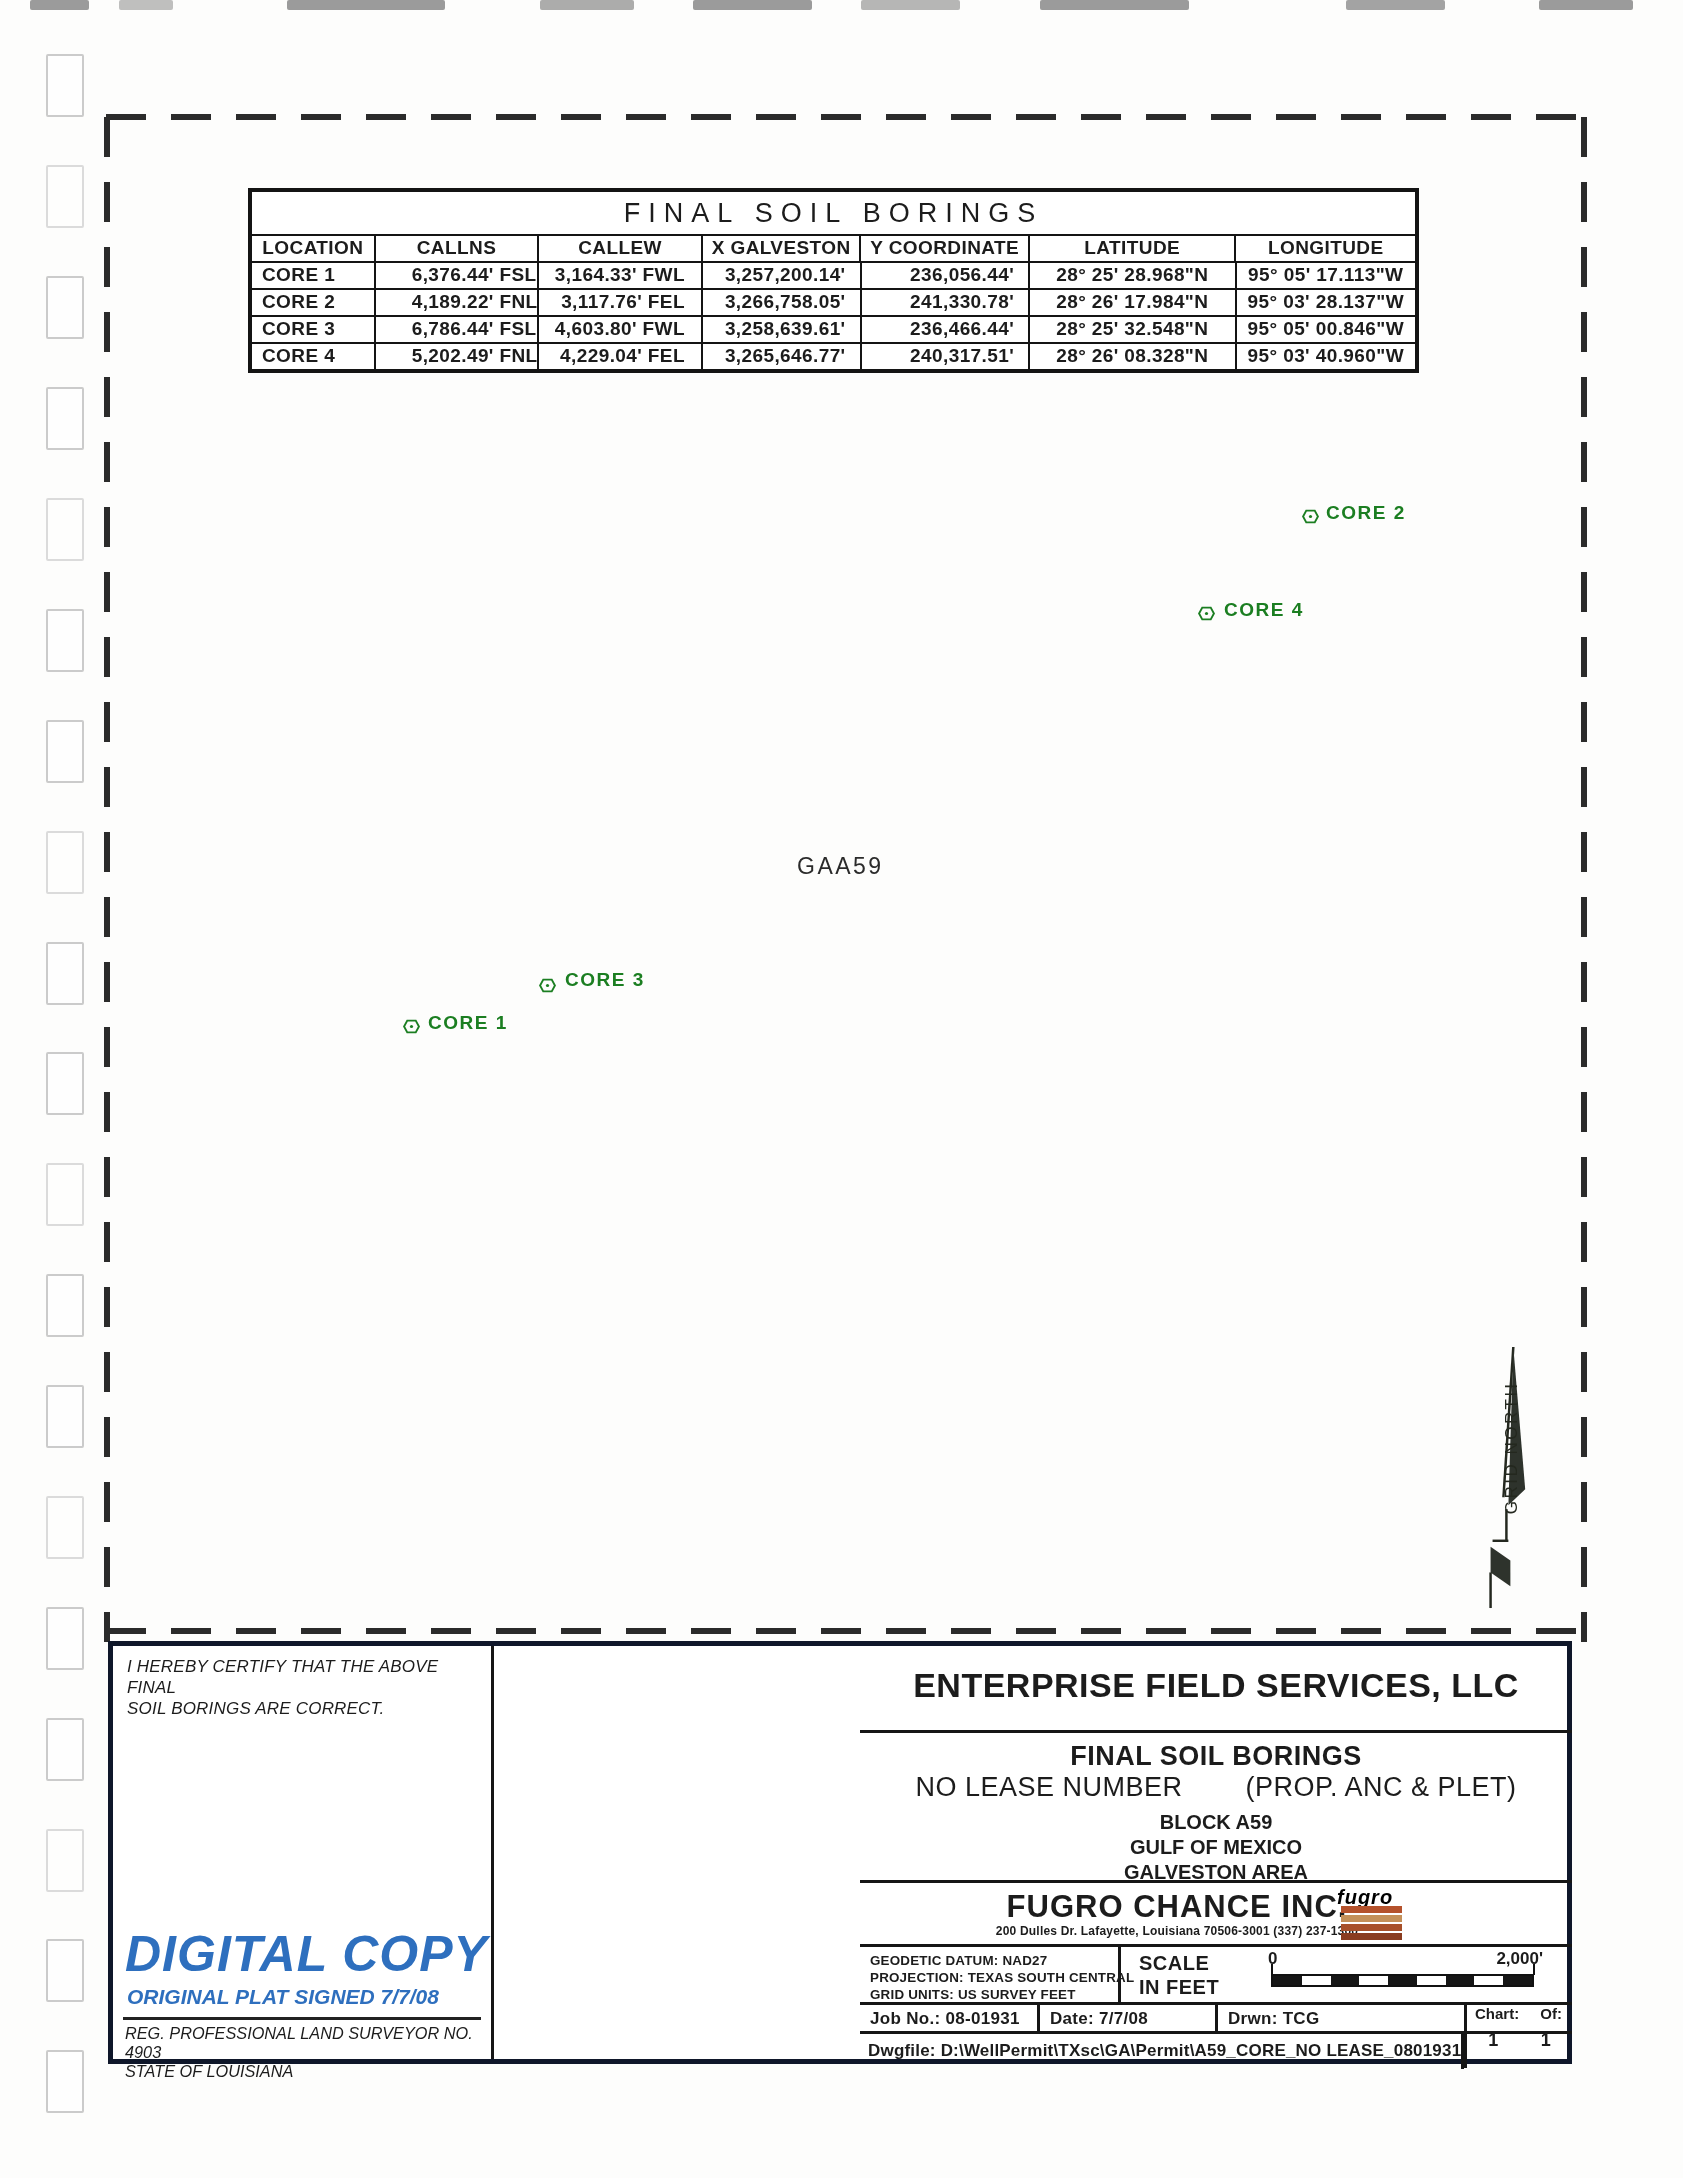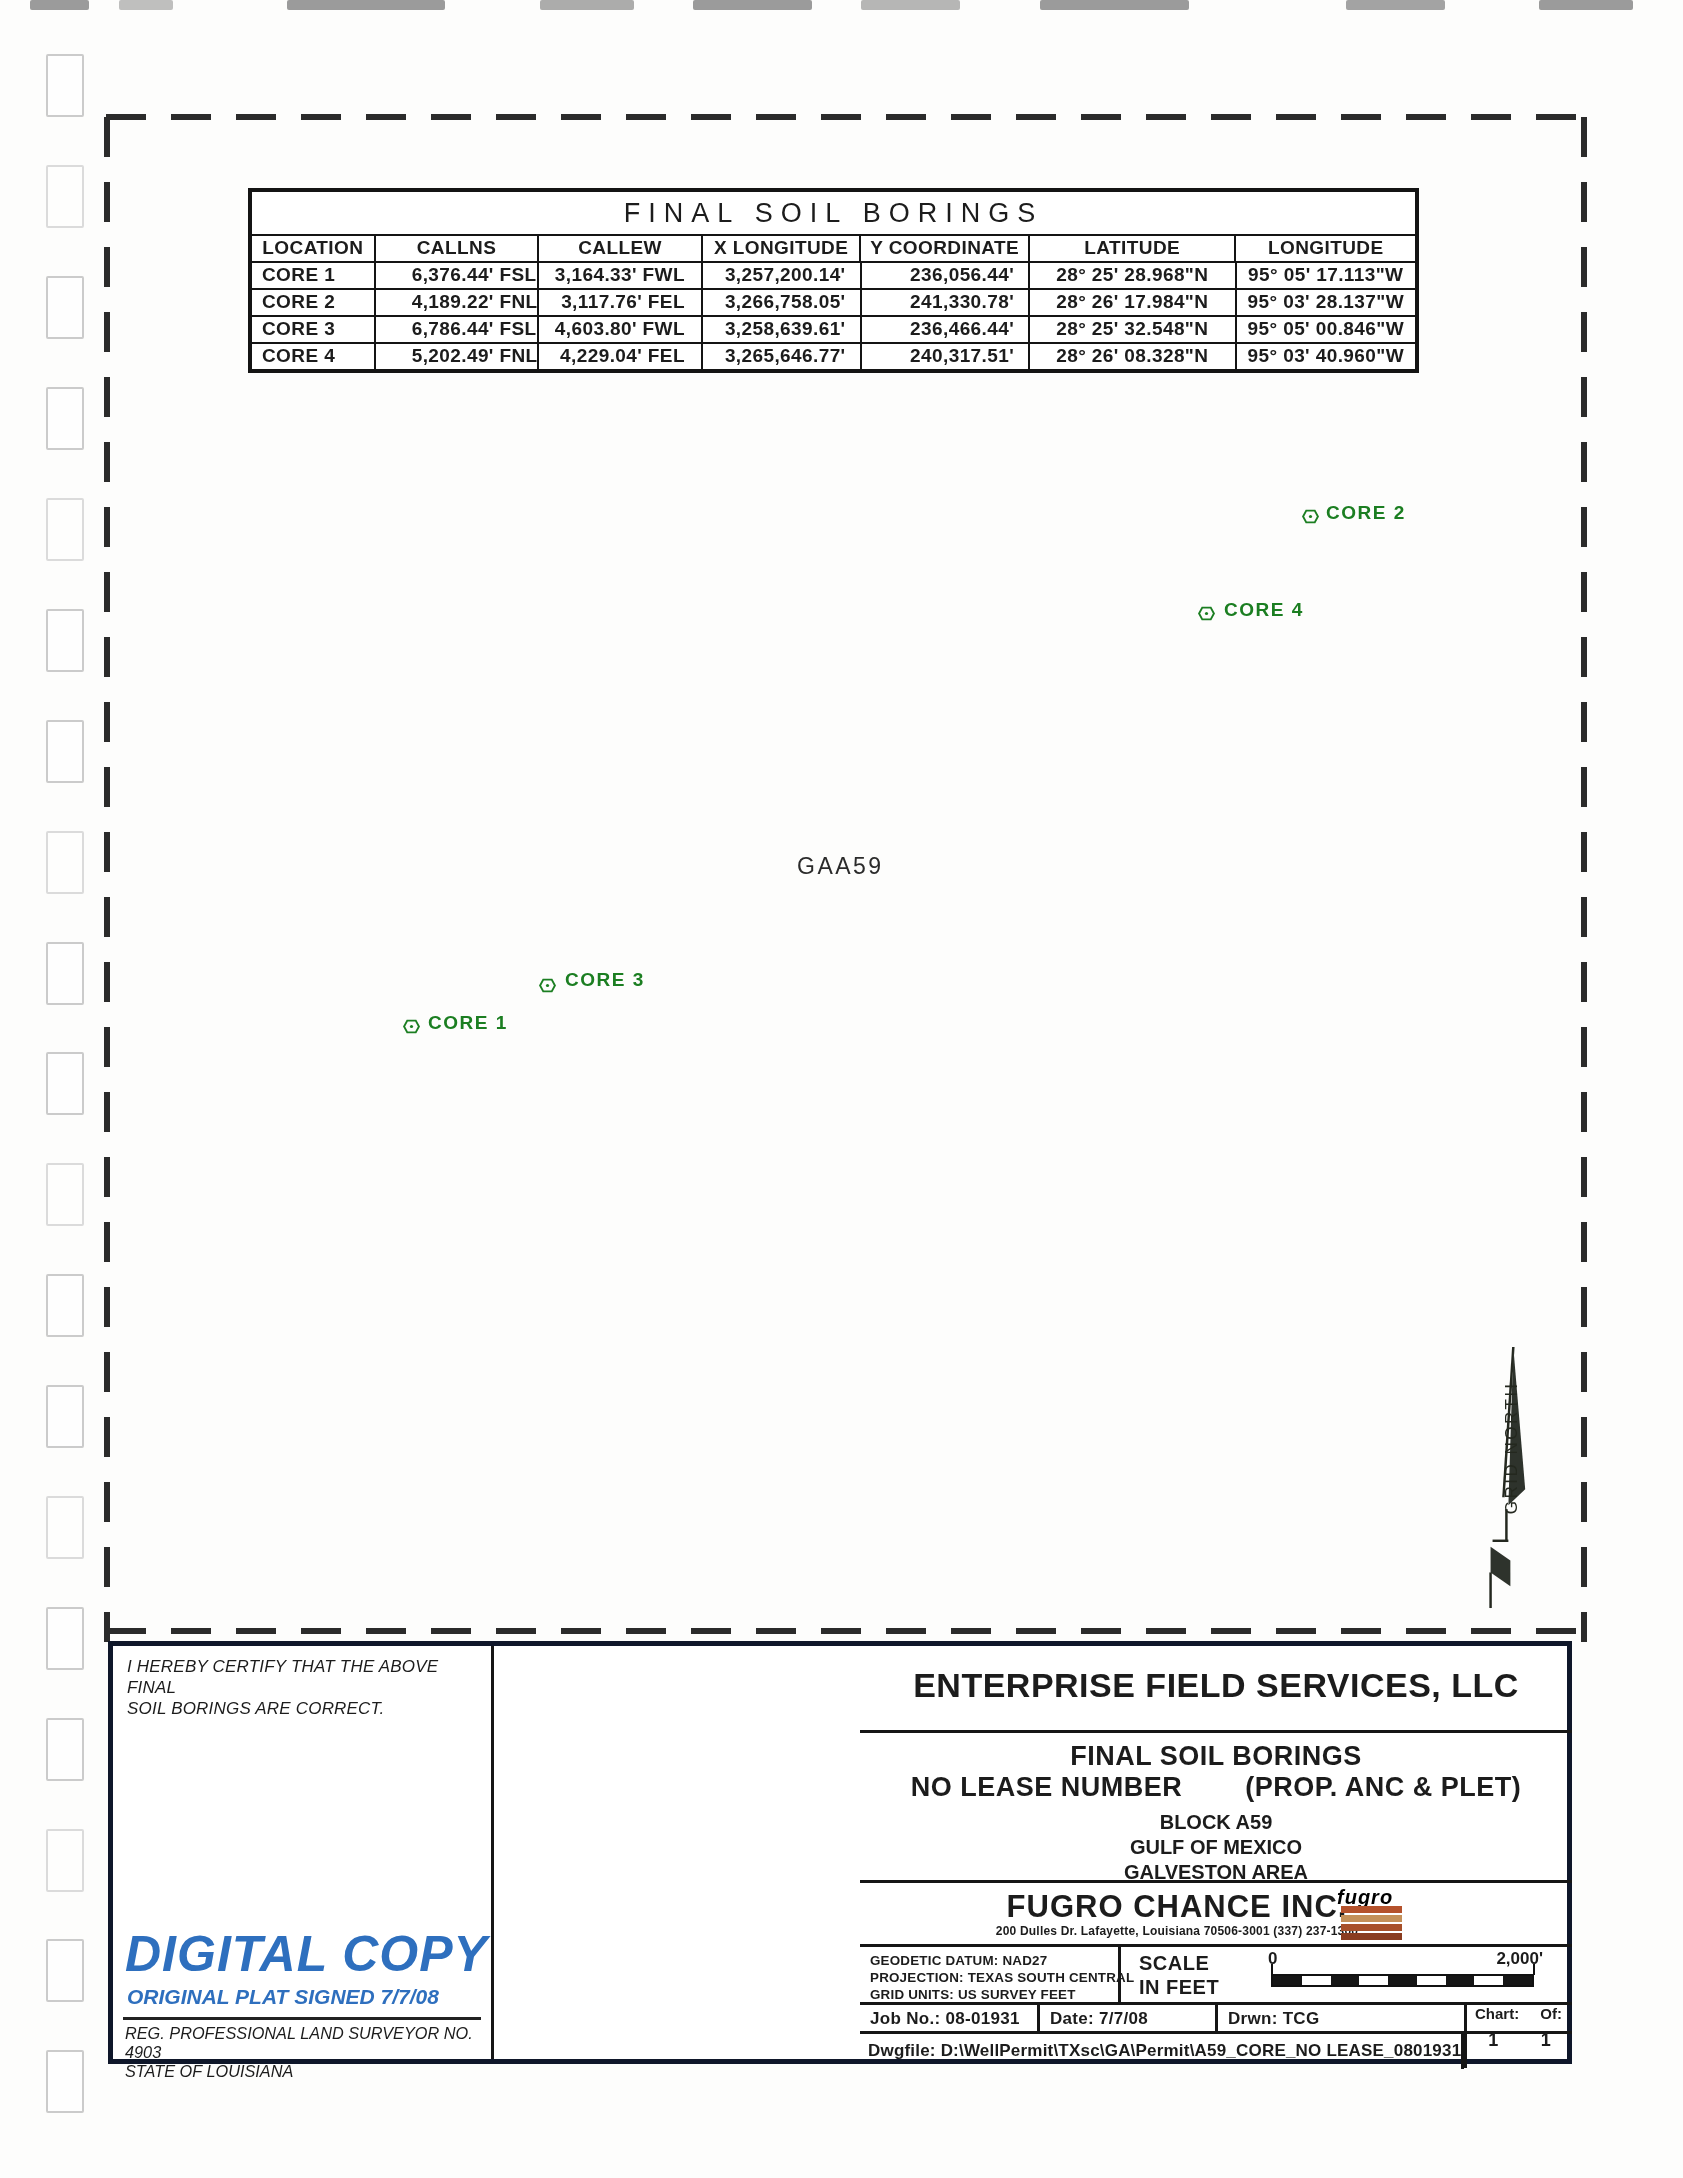--- a/index.html
+++ b/index.html
@@ -60,21 +60,21 @@
   .notes-body{position:absolute;left:14px;top:38px;font-style:italic;font-size:16px;line-height:20px;}
   .notes-body .ind{padding-left:16px;}
   .printed{position:absolute;right:10px;bottom:24px;font-weight:700;font-size:13.4px;letter-spacing:0.3px;}
 
   .row-company{position:absolute;left:0;top:0;width:100%;height:87px;border-bottom:3px solid #161616;box-sizing:border-box;
                text-align:center;}
   .company-name{margin-top:20px;font-size:34px;font-weight:700;letter-spacing:0.5px;}
   .row-subject{position:absolute;left:0;top:87px;width:100%;height:150px;border-bottom:3px solid #161616;box-sizing:border-box;
                text-align:center;}
   .subj1{margin-top:8px;font-size:27px;font-weight:700;letter-spacing:0.5px;}
-  .subj2{display:flex;justify-content:center;gap:63px;font-size:27px;font-weight:700;letter-spacing:0.5px;}
+  .subj2{display:flex;justify-content:center;gap:63px;font-size:27px;font-weight:400;letter-spacing:0.5px;}
   .subj-small{font-size:20px;font-weight:600;line-height:25px;}
   .row-firm{position:absolute;left:0;top:238px;width:100%;height:63px;border-bottom:3px solid #161616;box-sizing:border-box;}
   .firm-name{position:absolute;left:0;top:5px;width:634px;text-align:center;font-size:31px;font-weight:700;letter-spacing:1px;}
   .firm-addr{position:absolute;left:0;top:40px;width:634px;text-align:center;font-size:12px;font-weight:700;letter-spacing:0.2px;}
   .logo{position:absolute;left:477px;top:6px;width:69px;height:51px;}
   .logo .logo-f{position:absolute;left:0;top:-4px;font-style:italic;font-weight:700;font-size:20px;color:#000000;letter-spacing:1px;}
   .logo .stripe{position:absolute;left:4px;width:61px;height:7px;}
 
   .row-datum{position:absolute;left:0;top:301px;width:100%;height:55px;box-sizing:border-box;}
   .datum-cell{position:absolute;left:0;top:0;width:261px;height:100%;border-right:3px solid #161616;box-sizing:border-box;
@@ -117,21 +117,21 @@
   <div class="dash-v" style="left:104px;top:117px;height:1525px;"></div>
   <div class="dash-v" style="left:1581px;top:117px;height:1525px;"></div>
   <div class="dash-h" style="left:106px;top:1628px;width:1478px;"></div>
 
   <div class="borings">
     <div class="ttl">FINAL SOIL BORINGS</div>
     <div class="trow hdr">
       <div class="c1">LOCATION</div>
       <div class="c2">CALLNS</div>
       <div class="c3">CALLEW</div>
-      <div class="c4">X LONGITUDE</div>
+      <div class="c4">X GALVESTON</div>
       <div class="c5">Y COORDINATE</div>
       <div class="c6">LATITUDE</div>
       <div class="c7">LONGITUDE</div>
     </div>
     <div class="trow">
       <div class="c1">CORE 1</div>
       <div class="c2">6,376.44' FSL</div>
       <div class="c3">3,164.33' FWL</div>
       <div class="c4">3,257,200.14'</div>
       <div class="c5">236,056.44'</div>

